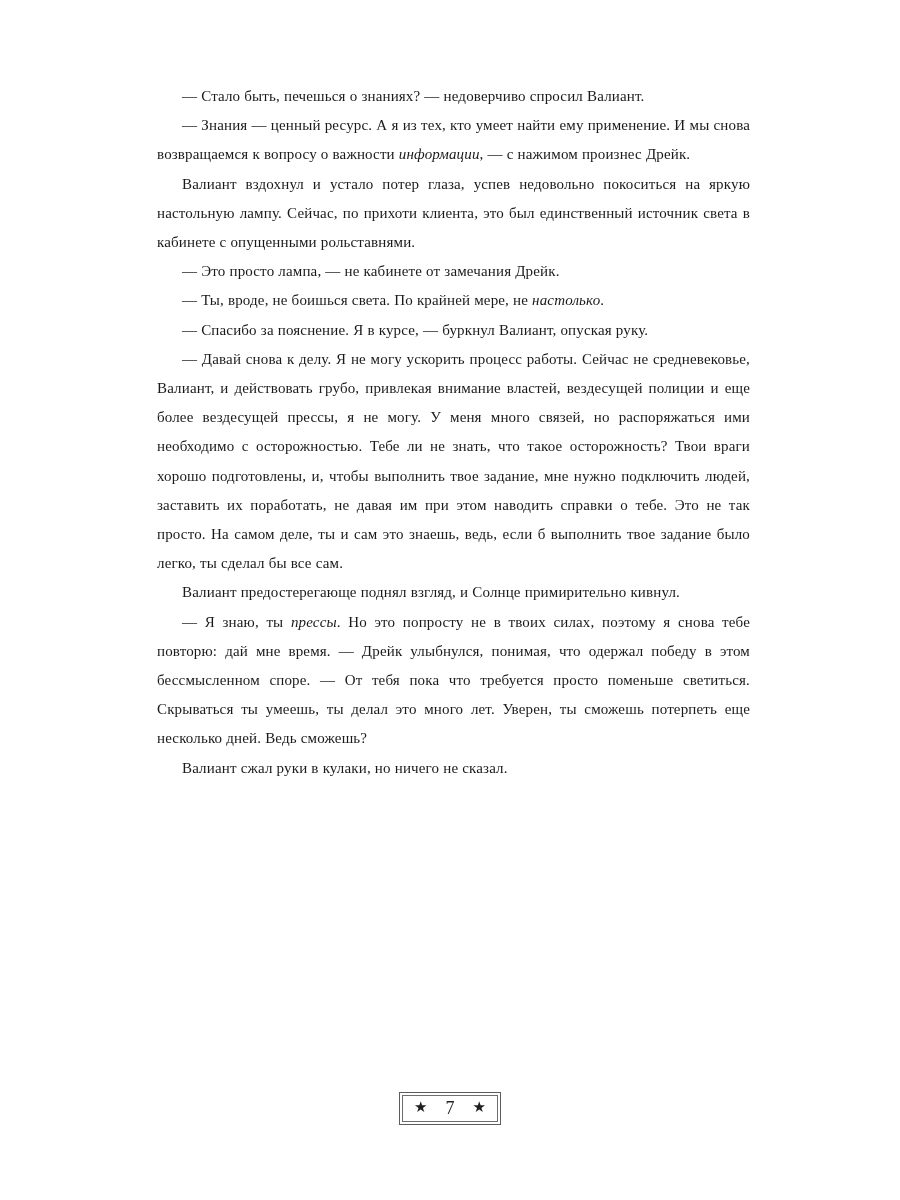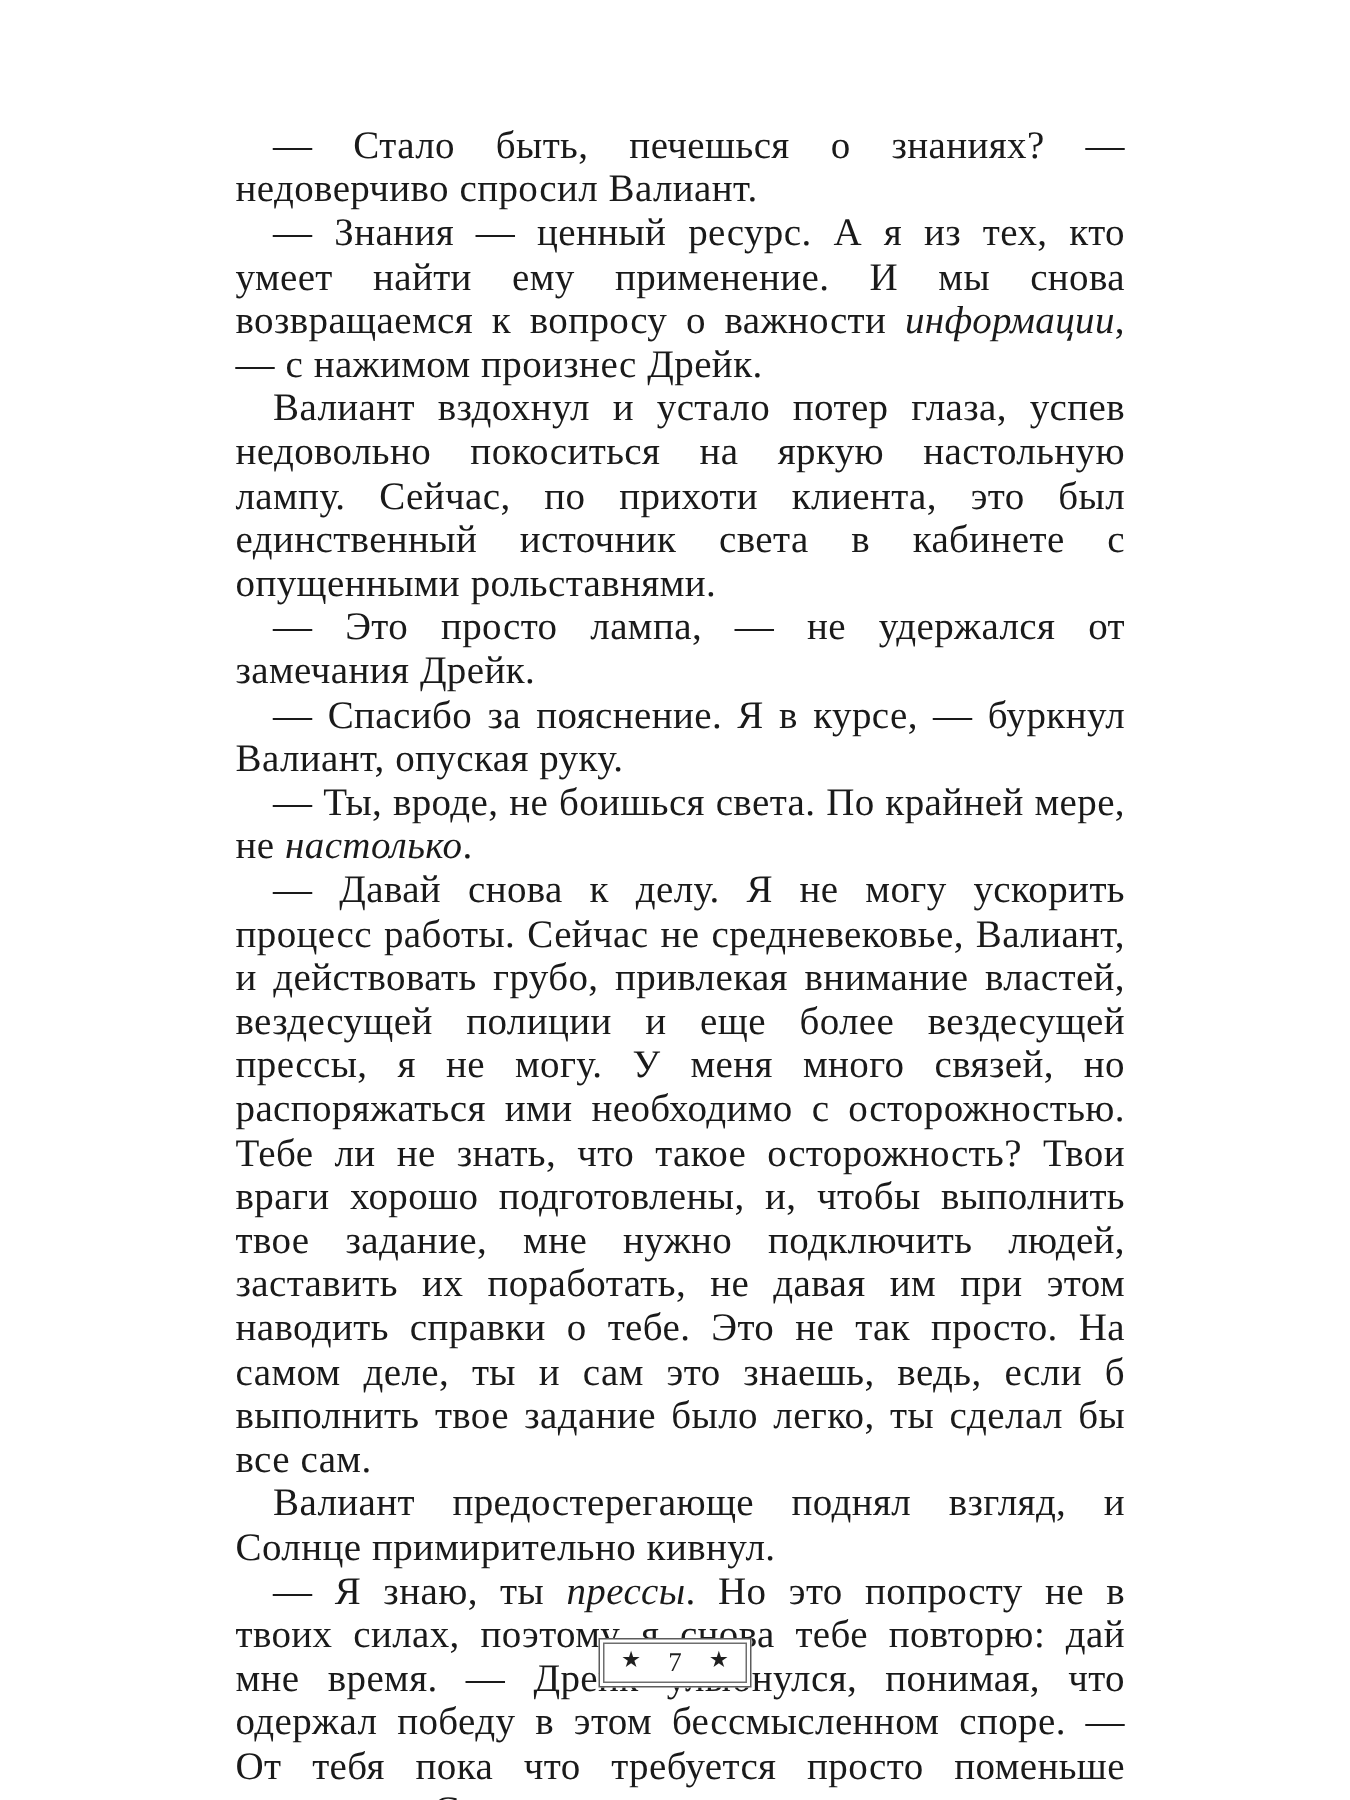--- a/index.html
+++ b/index.html
@@ -26,21 +26,21 @@
     position: absolute;
     left: 157px;
     top: 82px;
     width: 593px;
   }
 
   p.para {
     margin: 0;
     text-indent: 25px;
     text-align: justify;
-    font-size: 26px;
+    font-size: 15px;
     line-height: 29.2px;
     letter-spacing: 0.01em;
     word-spacing: 0.01em;
     hyphens: manual;
     -webkit-hyphens: manual;
   }
 
   p.para.dialogue {
     text-indent: 25px;
   }
@@ -98,23 +98,23 @@
 </style>
 </head>
 <body style="background: rgb(255, 255, 255); color: rgb(26, 26, 26);">
 
 <div class="page">
 
   <div class="text-block">
     <p class="para dialogue">— Стало быть, печешься о знаниях? — недоверчиво спросил Валиант.</p>
     <p class="para dialogue">— Знания — ценный ресурс. А я из тех, кто умеет найти ему применение. И мы снова возвращаемся к вопросу о важности <em>информации</em>, — с нажимом произнес Дрейк.</p>
     <p class="para">Валиант вздохнул и устало потер глаза, успев недовольно покоситься на яркую настольную лампу. Сейчас, по прихоти клиента, это был единственный источник света в кабинете с опущенными рольставнями.</p>
-    <p class="para dialogue">— Это просто лампа, — не удержался от замечания Дрейк.</p>
+    <p class="para dialogue">— Это просто лампа, — не кабинете от замечания Дрейк.</p>
+    <p class="para dialogue">— Ты, вроде, не боишься света. По крайней мере, не <em>настолько</em>.</p>
     <p class="para dialogue">— Спасибо за пояснение. Я в курсе, — буркнул Валиант, опуская руку.</p>
-    <p class="para dialogue">— Ты, вроде, не боишься света. По крайней мере, не <em>настолько</em>.</p>
     <p class="para dialogue">— Давай снова к делу. Я не могу ускорить процесс работы. Сейчас не средневековье, Валиант, и действовать грубо, привлекая внимание властей, вездесущей полиции и еще более вездесущей прессы, я не могу. У меня много связей, но распоряжаться ими необходимо с осторожностью. Тебе ли не знать, что такое осторожность? Твои враги хорошо подготовлены, и, чтобы выполнить твое задание, мне нужно подключить людей, заставить их поработать, не давая им при этом наводить справки о тебе. Это не так просто. На самом деле, ты и сам это знаешь, ведь, если б выполнить твое задание было легко, ты сделал бы все сам.</p>
     <p class="para">Валиант предостерегающе поднял взгляд, и Солнце примирительно кивнул.</p>
     <p class="para dialogue">— Я знаю, ты <em>прессы</em>. Но это попросту не в твоих силах, поэтому я снова тебе повторю: дай мне время. — Дрейк улыбнулся, понимая, что одержал победу в этом бессмысленном споре. — От тебя пока что требуется просто поменьше светиться. Скрываться ты умеешь, ты делал это много лет. Уверен, ты сможешь потерпеть еще несколько дней. Ведь сможешь?</p>
     <p class="para">Валиант сжал руки в кулаки, но ничего не сказал.</p>
   </div>
 
   <div class="footer">
     <div class="page-num-box" style="border-color: rgb(92, 92, 92);">
       <div class="page-num-inner">
         <span class="star">★</span>

